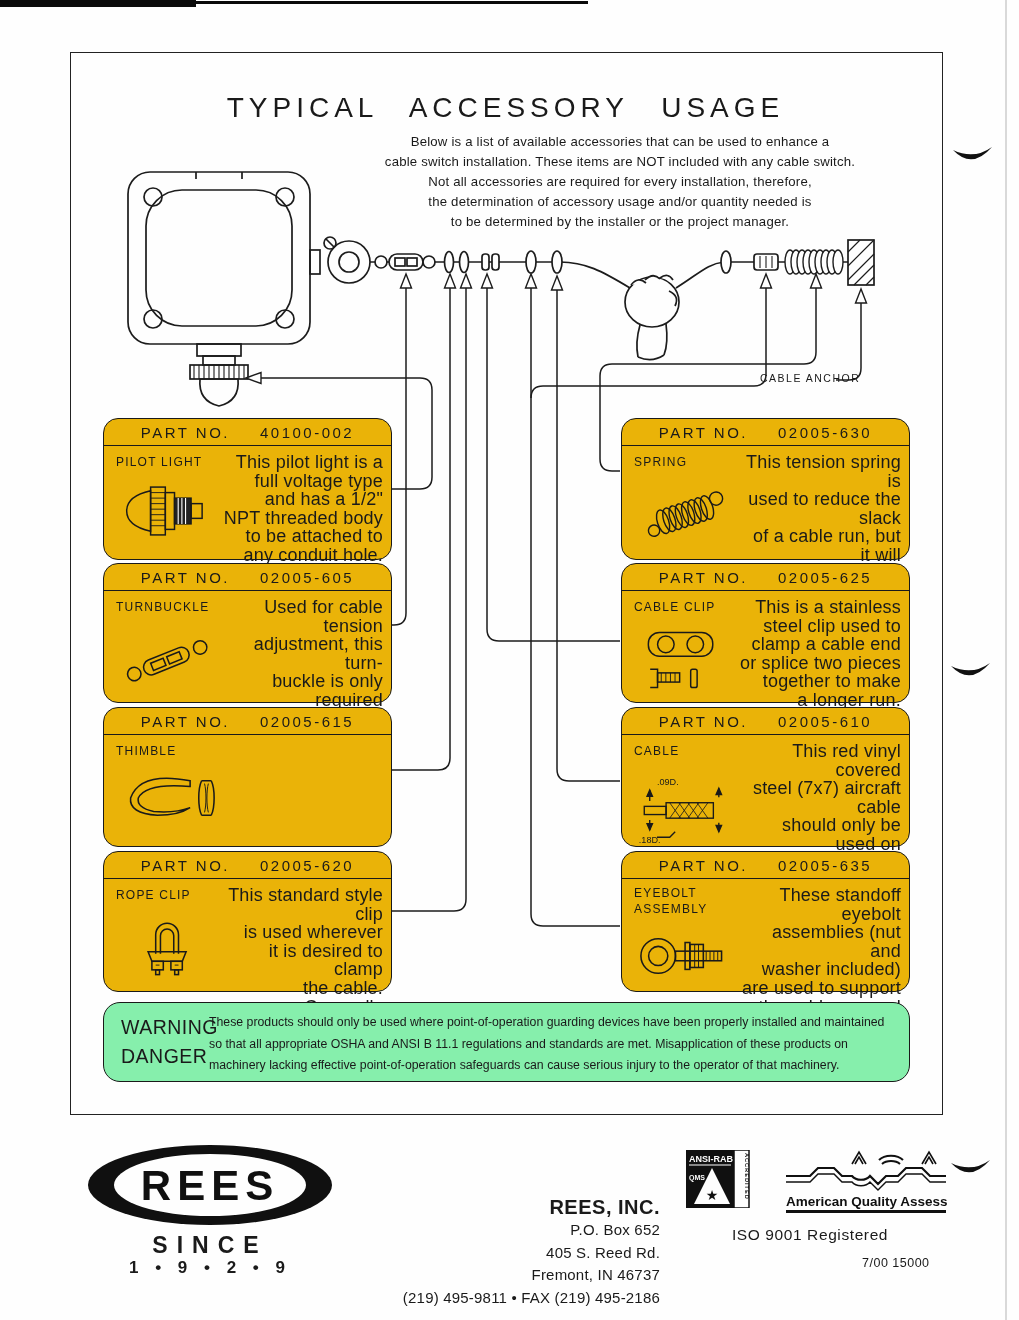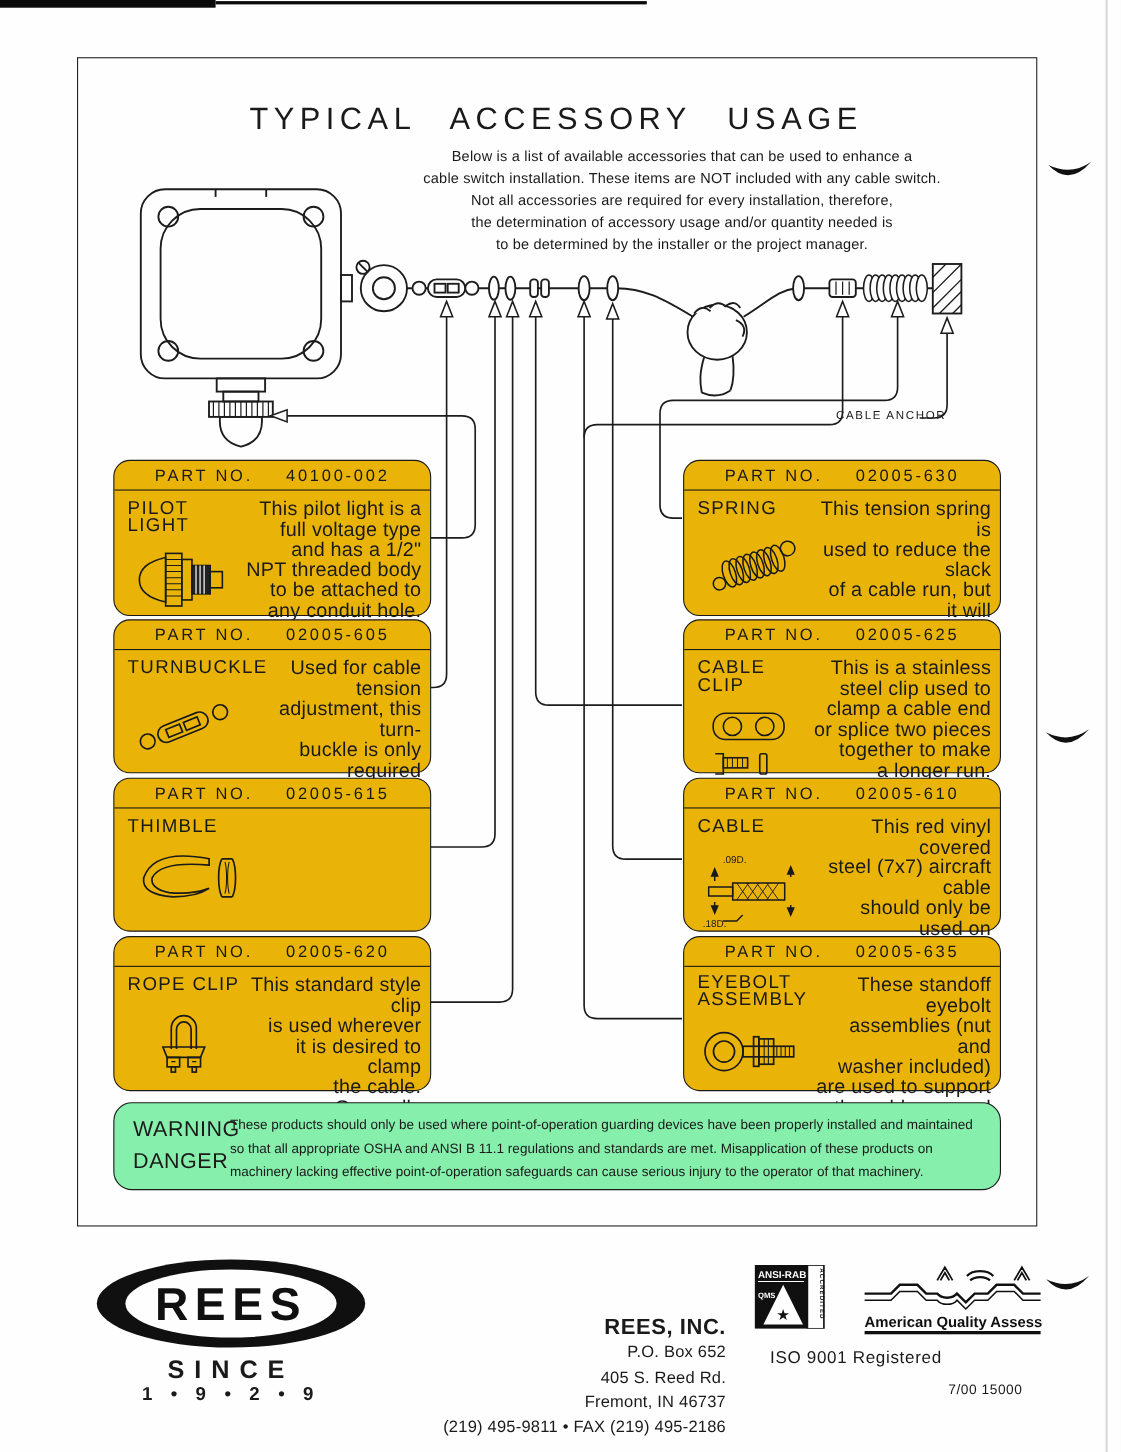--- a/index.html
+++ b/index.html
@@ -16,40 +16,40 @@
   #title{left:70px;top:92px;width:871px;text-align:center;font-size:28px;letter-spacing:5px;word-spacing:20px;}
   #intro{left:290px;top:132px;width:660px;text-align:center;font-size:13.2px;line-height:20px;letter-spacing:.2px;}
   #cable-anchor-label{left:760px;top:372px;font-size:10.5px;letter-spacing:1.5px;}
   #artwork{left:0;top:0;width:1019px;height:1320px;z-index:1;pointer-events:none;}
   
   .pbox{width:287px;border:1.7px solid #1a1a1a;border-radius:15px;background:#eab308;z-index:2;}
   .pbox-head{height:26px;border-bottom:1.7px solid #1a1a1a;display:flex;align-items:center;justify-content:center;
              gap:30px;font-size:15px;letter-spacing:2.5px;}
   .pbox-body{display:flex;}
   .pbox-left{width:105px;flex:none;padding:8px 0 0 12px;}
-  .pbox-name{font-size:17px;letter-spacing:1.2px;line-height:16px;}
+  .pbox-name{font-size:12px;letter-spacing:1.2px;line-height:16px;}
   .picon{display:block;margin:10px auto 0 auto;}
   .pbox-desc{flex:1;text-align:right;font-size:18px;line-height:18.6px;padding:7px 8px 0 0;letter-spacing:.2px;}
   .col-l{left:103px;} .col-r{left:621px;}
   .row1{top:418px;height:140px;} .row2{top:563px;height:138px;}
   .row3{top:707px;height:138px;} .row4{top:851px;height:139px;}
   
   #warnbox{left:103px;top:1002px;width:805px;height:78px;border:1.7px solid #1a1a1a;border-radius:17px;background:#86efac;z-index:2;}
   #warn-words{position:absolute;left:17px;top:10px;font-size:19.5px;letter-spacing:.5px;line-height:29px;}
   #warn-text{position:absolute;left:105px;top:9px;width:688px;font-size:12.3px;line-height:21.5px;}
   
   #rees-logo{left:84px;top:1143px;}
   #since{left:84px;top:1232px;width:252px;text-align:center;font-size:23px;font-weight:bold;letter-spacing:9px;}
   #years{left:84px;top:1258px;width:252px;text-align:center;font-size:17px;font-weight:bold;letter-spacing:6px;}
   #company{left:360px;top:1196px;width:300px;text-align:right;}
   #co-name{font-size:20px;font-weight:bold;letter-spacing:.5px;}
   .co-line{font-size:15px;line-height:22.5px;letter-spacing:.2px;}
   #ansi-logo{left:686px;top:1150px;}
   #aqa-logo{left:784px;top:1150px;}
-  #iso{left:700px;top:1226px;width:220px;font-size:15.5px;letter-spacing:.6px;}
+  #iso{left:700px;top:1226px;width:220px;text-align:center;font-size:15.5px;letter-spacing:.6px;}
   #printcode{left:862px;top:1256px;font-size:12.5px;letter-spacing:.5px;}
   .swoosh{width:46px;height:26px;}
 </style>
 </head>
 <body>
 
 <div id="page">
 
   <div id="scan-bar1" class="abs"></div>
   <div id="scan-bar2" class="abs"></div>

